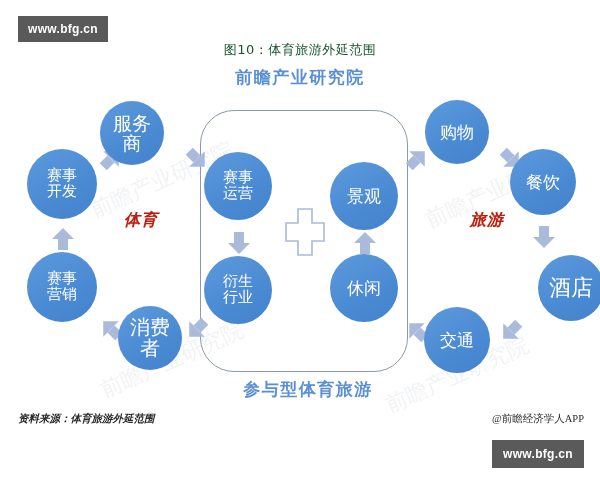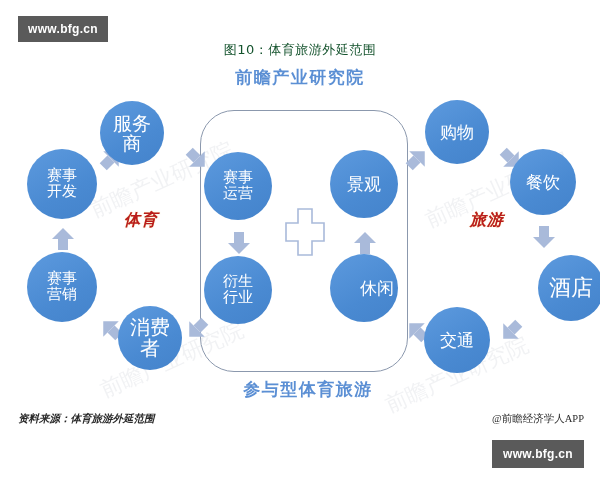--- a/index.html
+++ b/index.html
@@ -258,24 +258,24 @@
       </div>
       <div class="node" style="left: 118px; top: 306px; width: 64px; height: 64px; font-size: 20px;">
         <span>消费<br>者</span>
       </div>
       <div class="node" style="left: 204px; top: 152px; width: 68px; height: 68px; font-size: 15px;">
         <span>赛事<br>运营</span>
       </div>
       <div class="node" style="left: 204px; top: 256px; width: 68px; height: 68px; font-size: 15px;">
         <span>衍生<br>行业</span>
       </div>
-      <div class="node" style="left: 330px; top: 150px; width: 68px; height: 68px; font-size: 17px;">
+      <div class="node" style="left: 330px; top: 162px; width: 68px; height: 68px; font-size: 17px;">
         <span>景观</span>
       </div>
-      <div class="node" style="left: 330px; top: 254px; width: 68px; height: 68px; font-size: 17px; justify-content: flex-end;">
+      <div class="node" style="left: 330px; top: 254px; width: 68px; height: 68px; font-size: 17px;">
         <span>休闲</span>
       </div>
       <div class="node" style="left: 425px; top: 100px; width: 64px; height: 64px; font-size: 17px;">
         <span>购物</span>
       </div>
       <div class="node" style="left: 510px; top: 149px; width: 66px; height: 66px; font-size: 17px;">
         <span>餐饮</span>
       </div>
       <div class="node" style="left: 538px; top: 255px; width: 66px; height: 66px; font-size: 22px;">
         <span>酒店</span>

